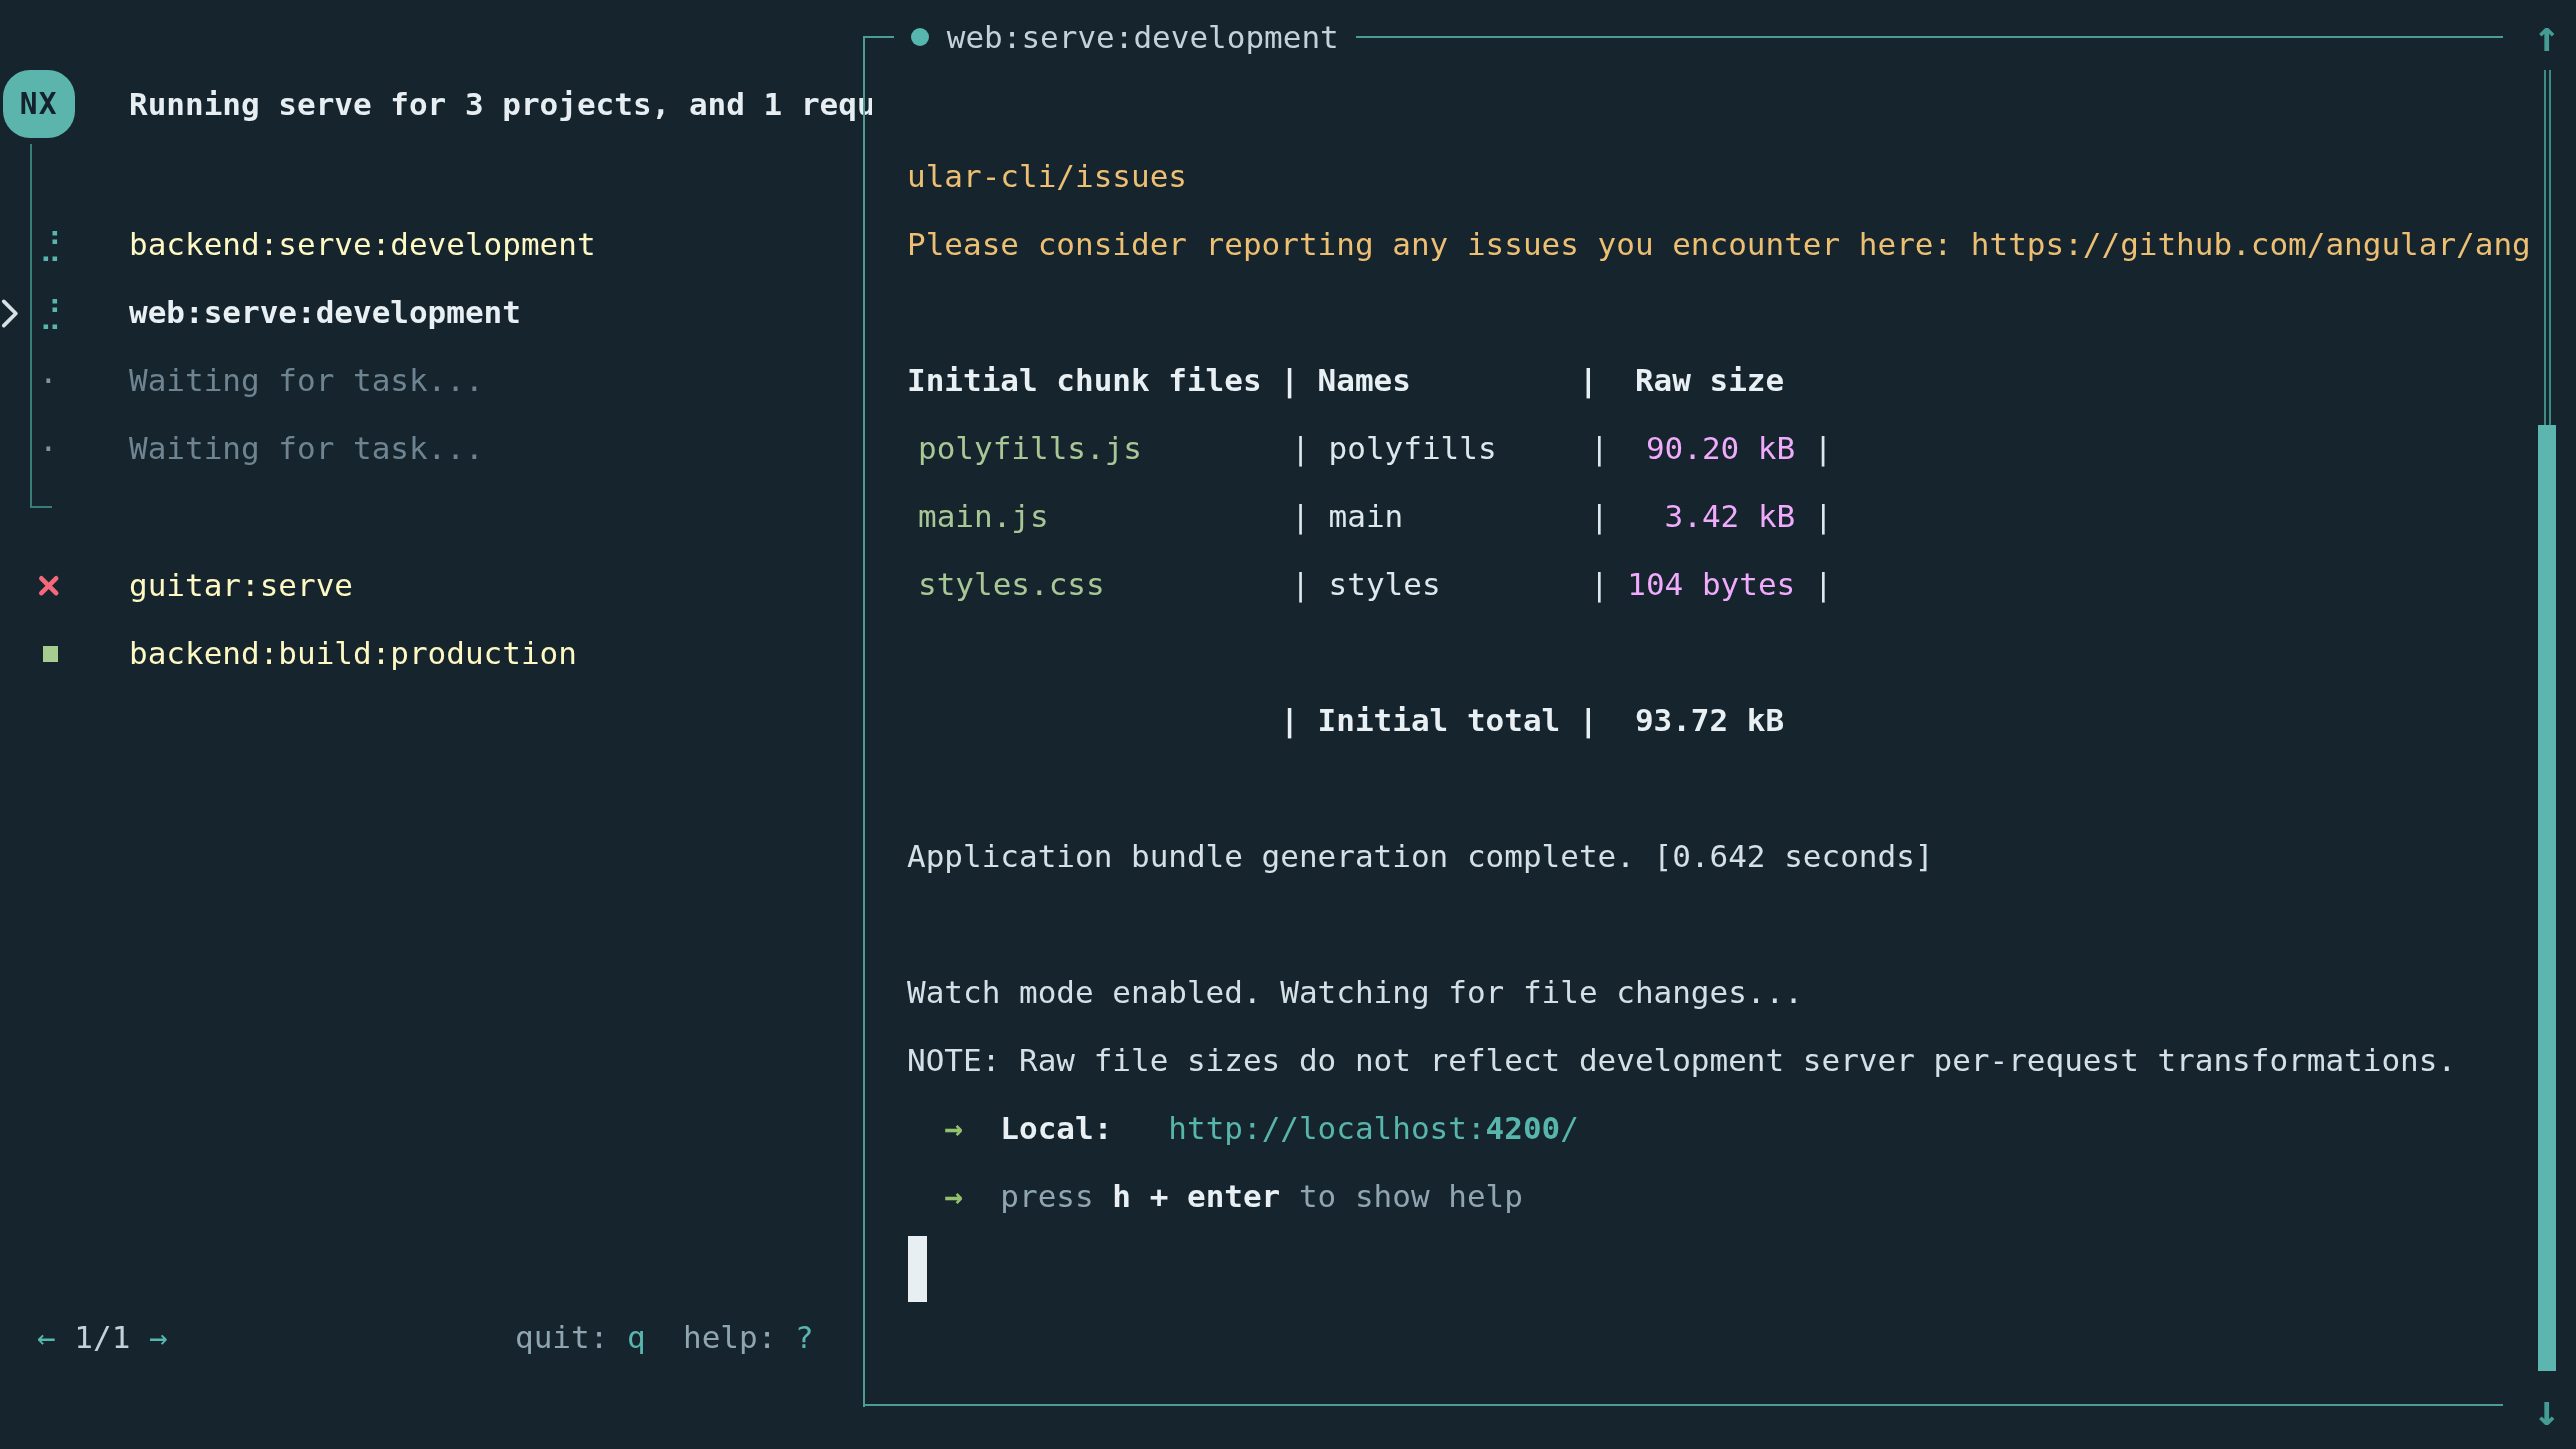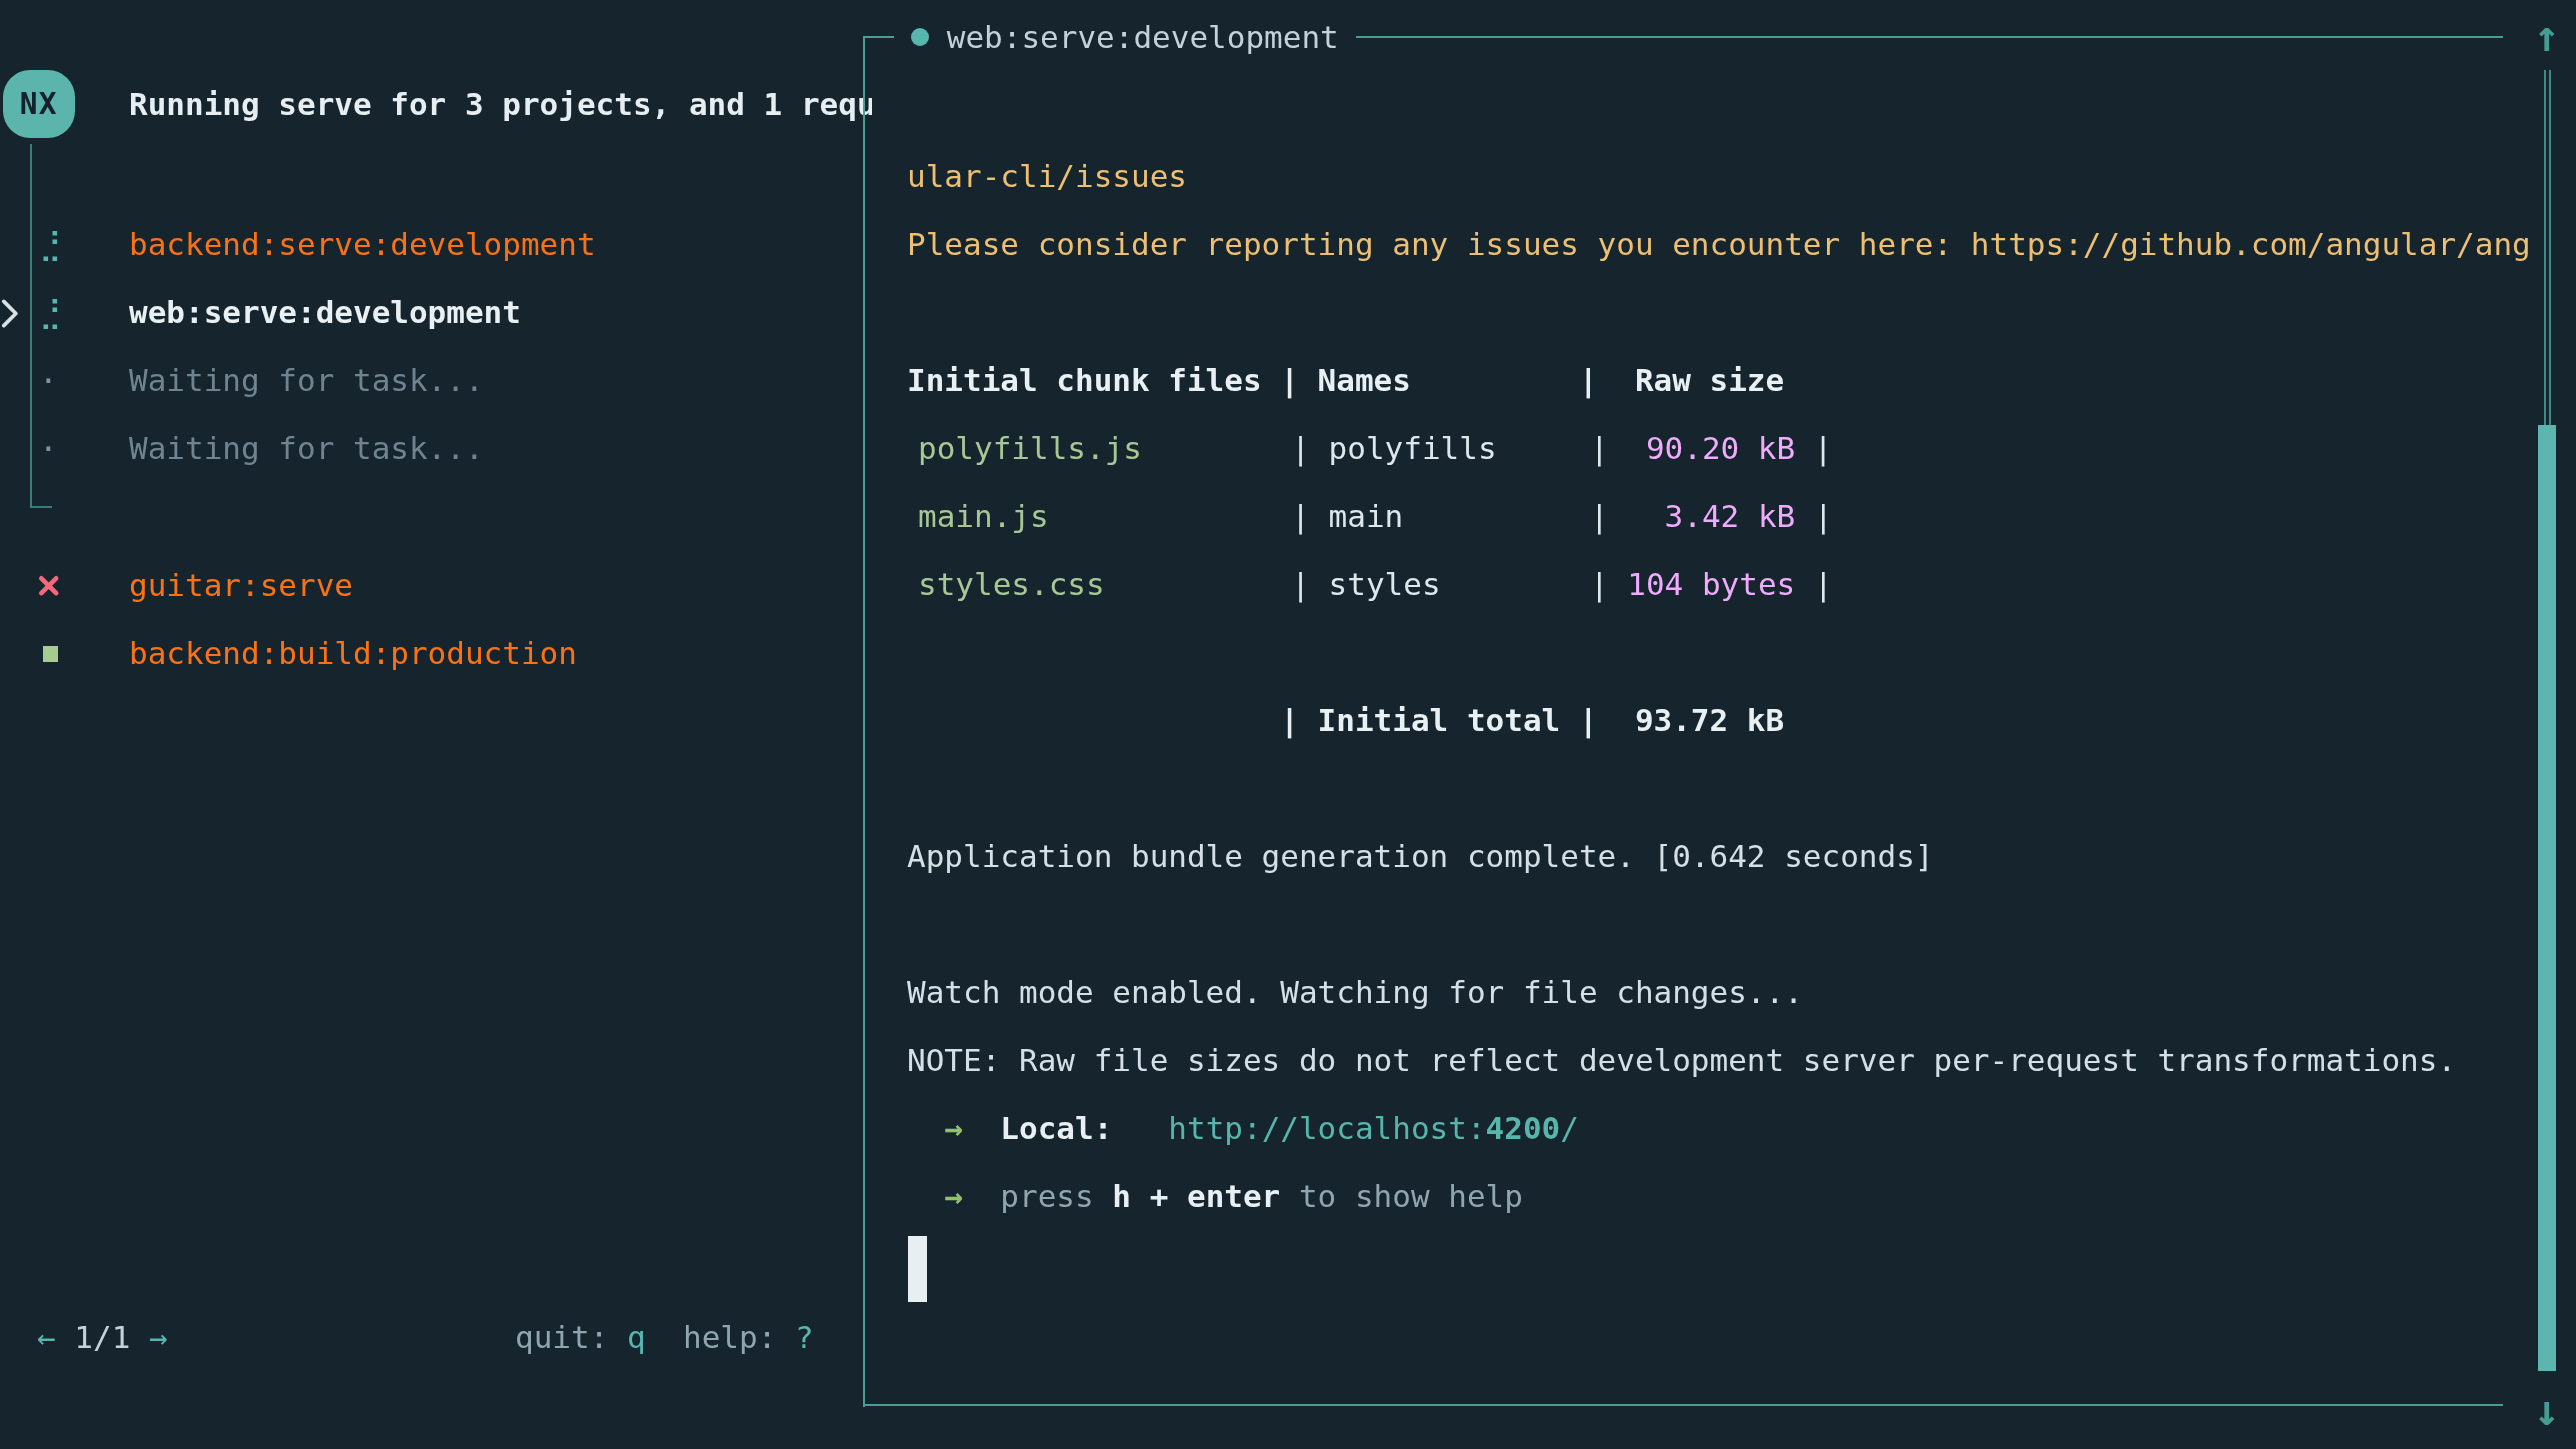--- a/index.html
+++ b/index.html
@@ -27,21 +27,21 @@
   #app-title{
     left:129px;top:70px;width:743px;height:68px;line-height:68px;
     font-weight:bold;color:#e6eef2;white-space:pre;overflow:hidden;
   }
   .bracket-v{left:30px;top:144px;width:2px;height:364px;background:#3a7d78;}
   .bracket-h{left:30px;top:506px;width:22px;height:2px;background:#3a7d78;}
 
   #task-list{left:0;top:210px;width:863px;}
   #task-list-2{left:0;top:551px;width:863px;}
   .task-row{position:relative;height:68px;line-height:68px;}
-  .task-label{position:absolute;left:129px;top:0;height:68px;line-height:68px;white-space:pre;color:#f97316;}
+  .task-label{position:absolute;left:129px;top:0;height:68px;line-height:68px;white-space:pre;color:#fef9c3;}
   .task-row.selected .task-label{color:#e8f0f3;font-weight:bold;}
   .task-row.waiting .task-label{color:#6e8591;text-align:center;}
   .task-icon{position:absolute;left:39px;top:0;height:68px;line-height:68px;white-space:pre;}
   .spinner{color:#57b6ae;}
   .wait-dot{color:#7e949e;}
   #sel-chevron{left:1.3px;top:298px;}
   .err-x{left:38px;top:575px;}
   .ok-square{left:43px;top:646px;width:14.8px;height:16px;background:#a6cd8f;}
 
   #bottom-bar{left:0;top:1303px;width:894px;height:68px;line-height:68px;padding-left:20px;}

